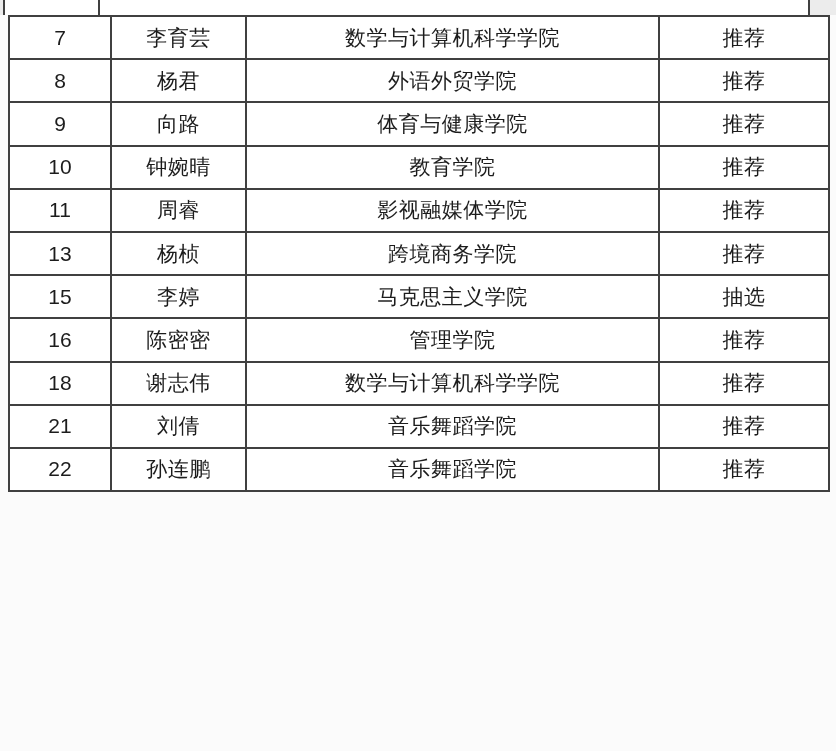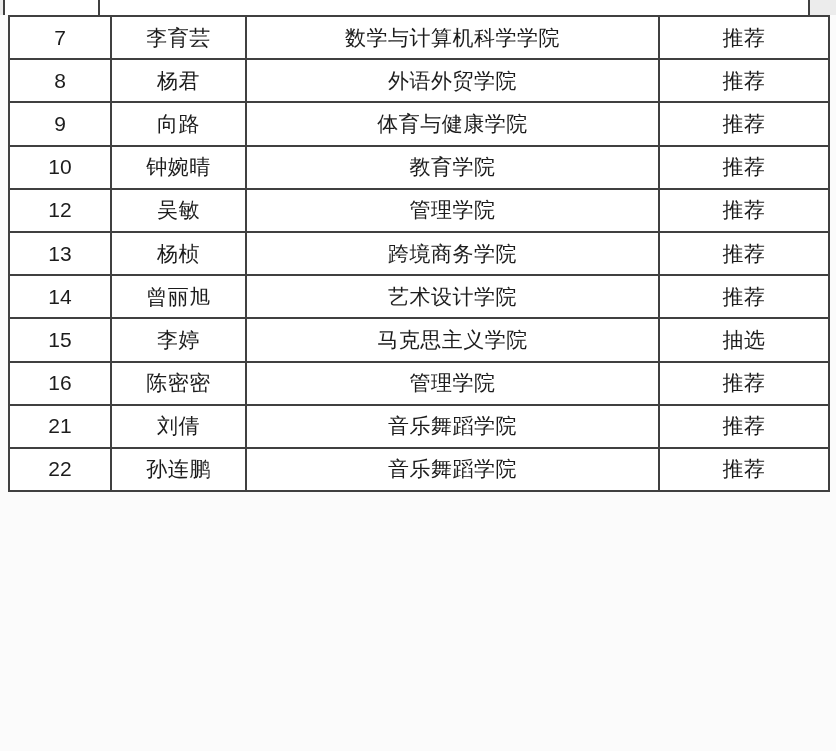--- a/index.html
+++ b/index.html
@@ -99,47 +99,47 @@
       <td>体育与健康学院</td>
       <td>推荐</td>
     </tr>
         <tr>
       <td class="num">10</td>
       <td>钟婉晴</td>
       <td>教育学院</td>
       <td>推荐</td>
     </tr>
         <tr>
-      <td class="num">12</td>
-      <td>吴敏</td>
-      <td>管理学院</td>
+      <td class="num">11</td>
+      <td>周睿</td>
+      <td>影视融媒体学院</td>
       <td>推荐</td>
     </tr>
         <tr>
       <td class="num">13</td>
       <td>杨桢</td>
       <td>跨境商务学院</td>
-      <td>推荐</td>
-    </tr>
-        <tr>
-      <td class="num">14</td>
-      <td>曾丽旭</td>
-      <td>艺术设计学院</td>
       <td>推荐</td>
     </tr>
         <tr>
       <td class="num">15</td>
       <td>李婷</td>
       <td>马克思主义学院</td>
       <td>抽选</td>
     </tr>
         <tr>
       <td class="num">16</td>
       <td>陈密密</td>
       <td>管理学院</td>
+      <td>推荐</td>
+    </tr>
+        <tr>
+      <td class="num">18</td>
+      <td>谢志伟</td>
+      <td>数学与计算机科学学院</td>
       <td>推荐</td>
     </tr>
         <tr>
       <td class="num">21</td>
       <td>刘倩</td>
       <td>音乐舞蹈学院</td>
       <td>推荐</td>
     </tr>
         <tr>
       <td class="num">22</td>

